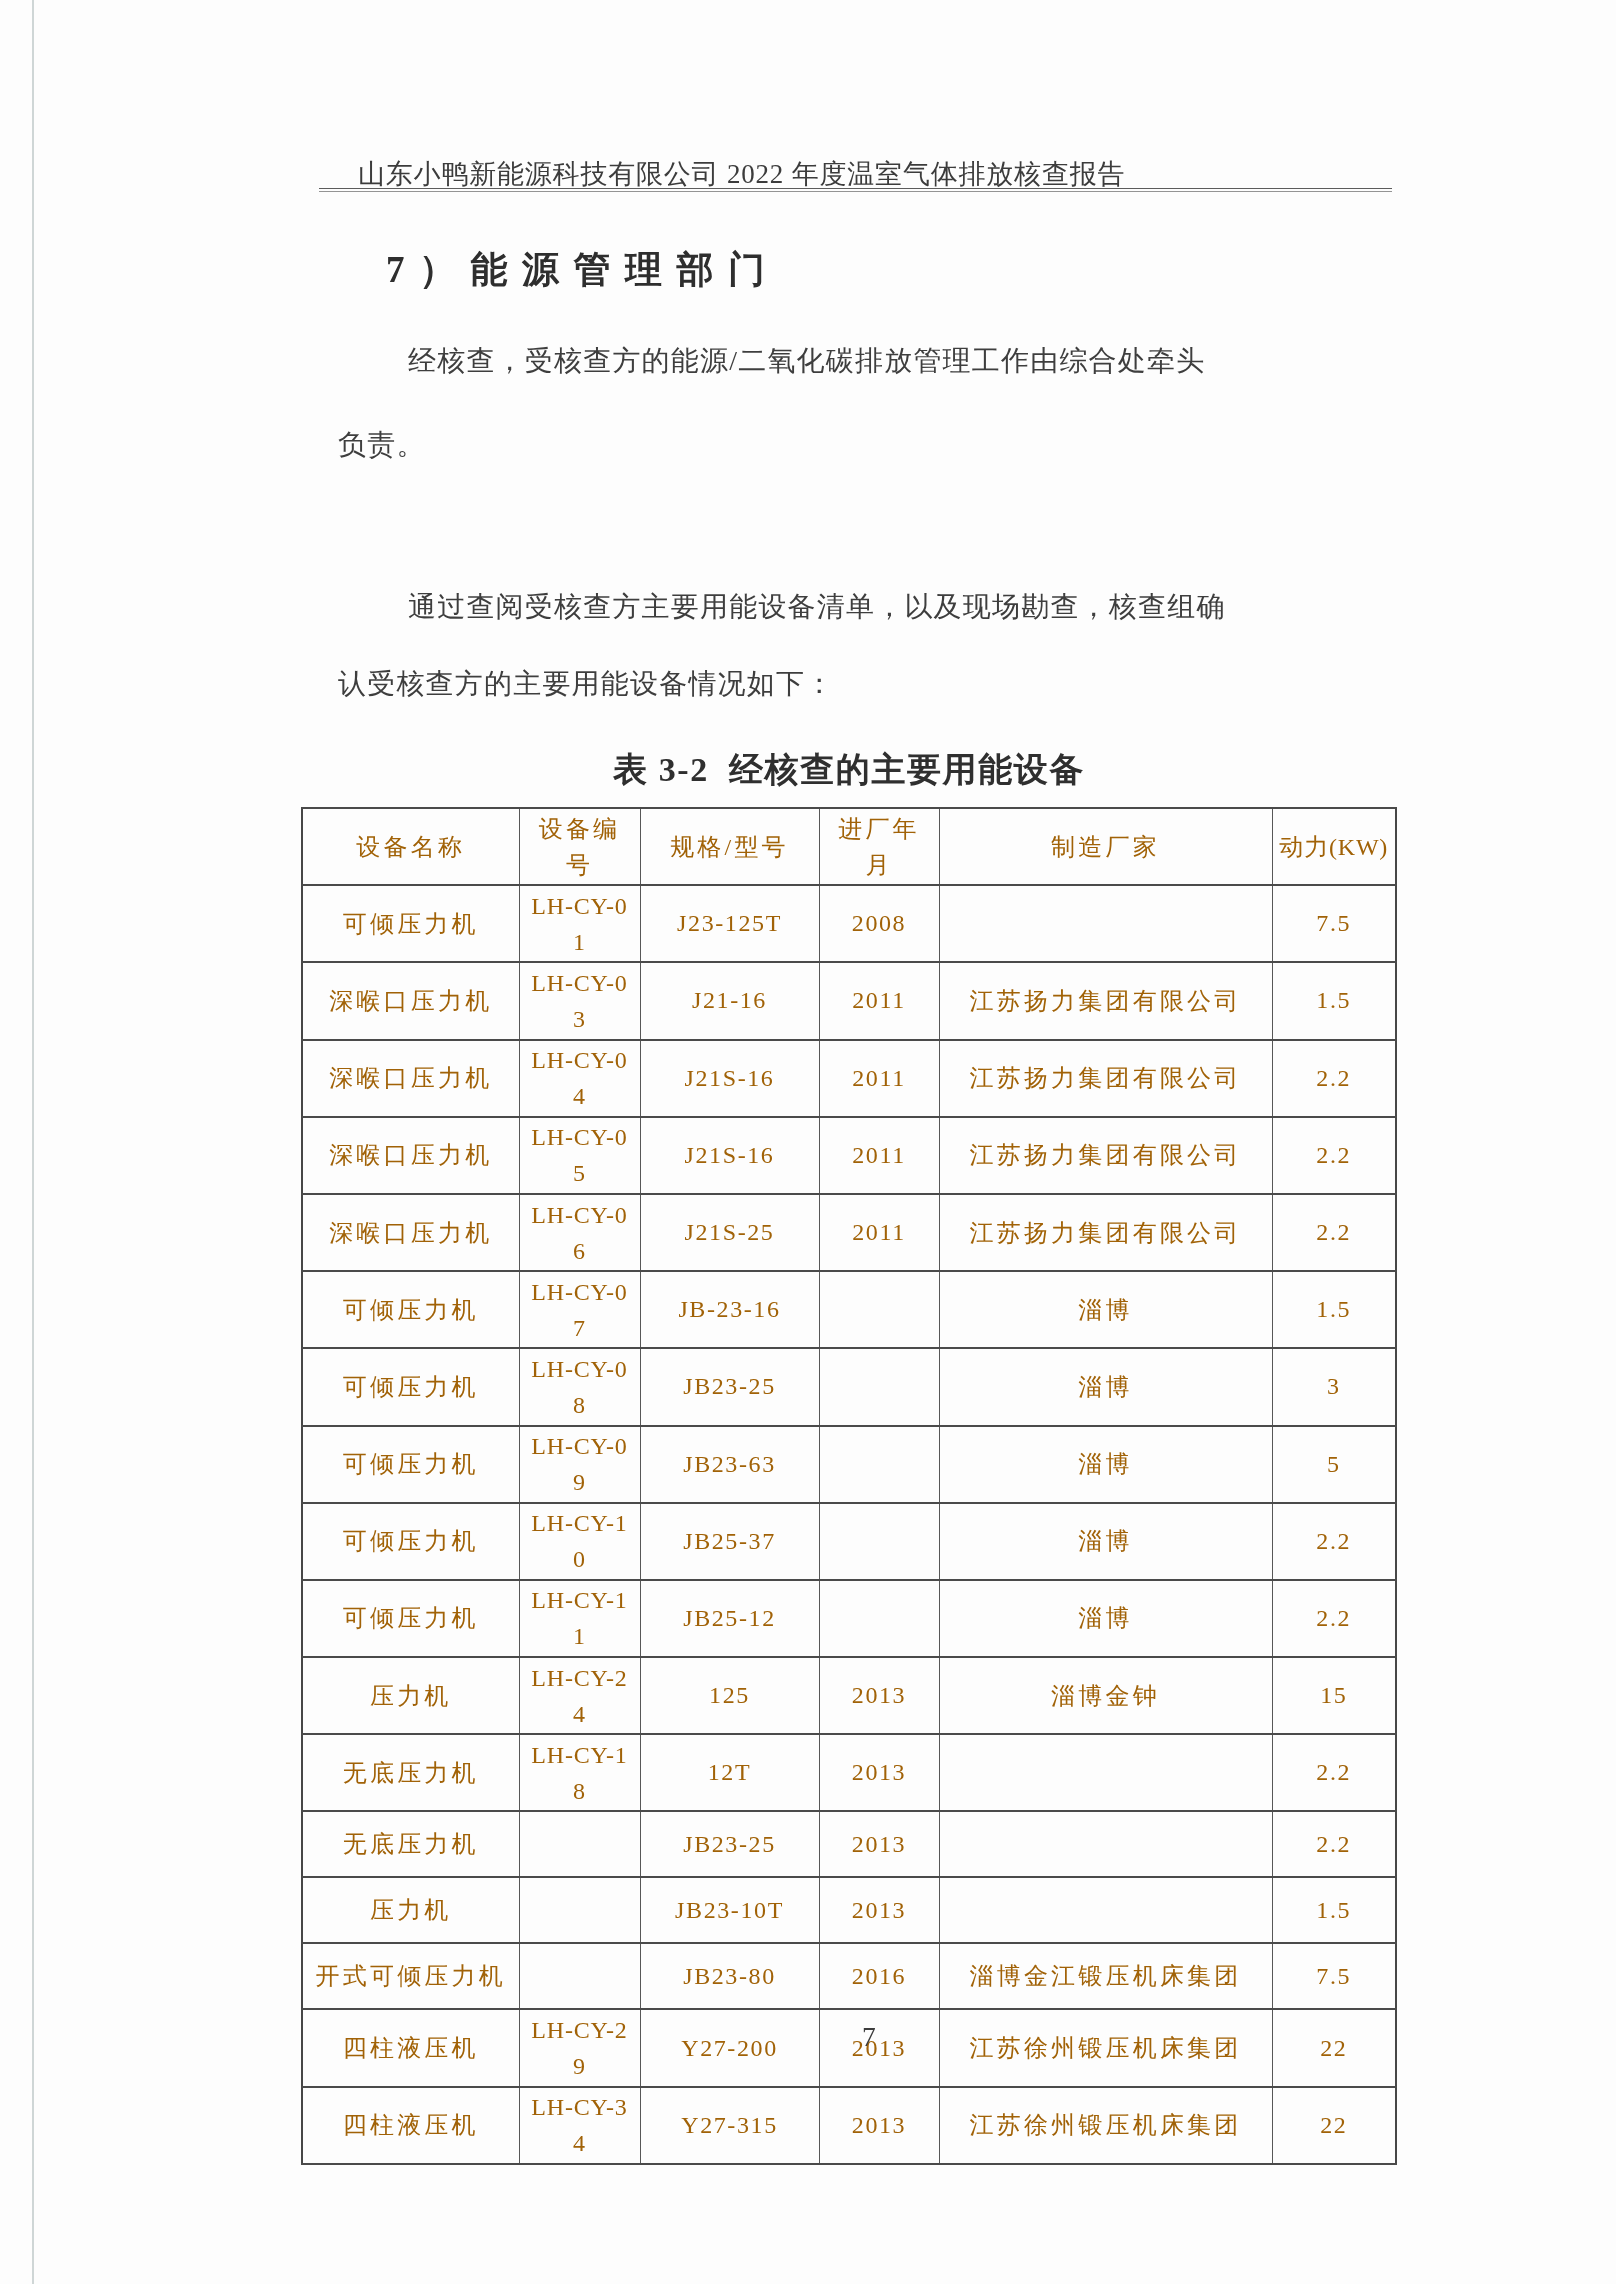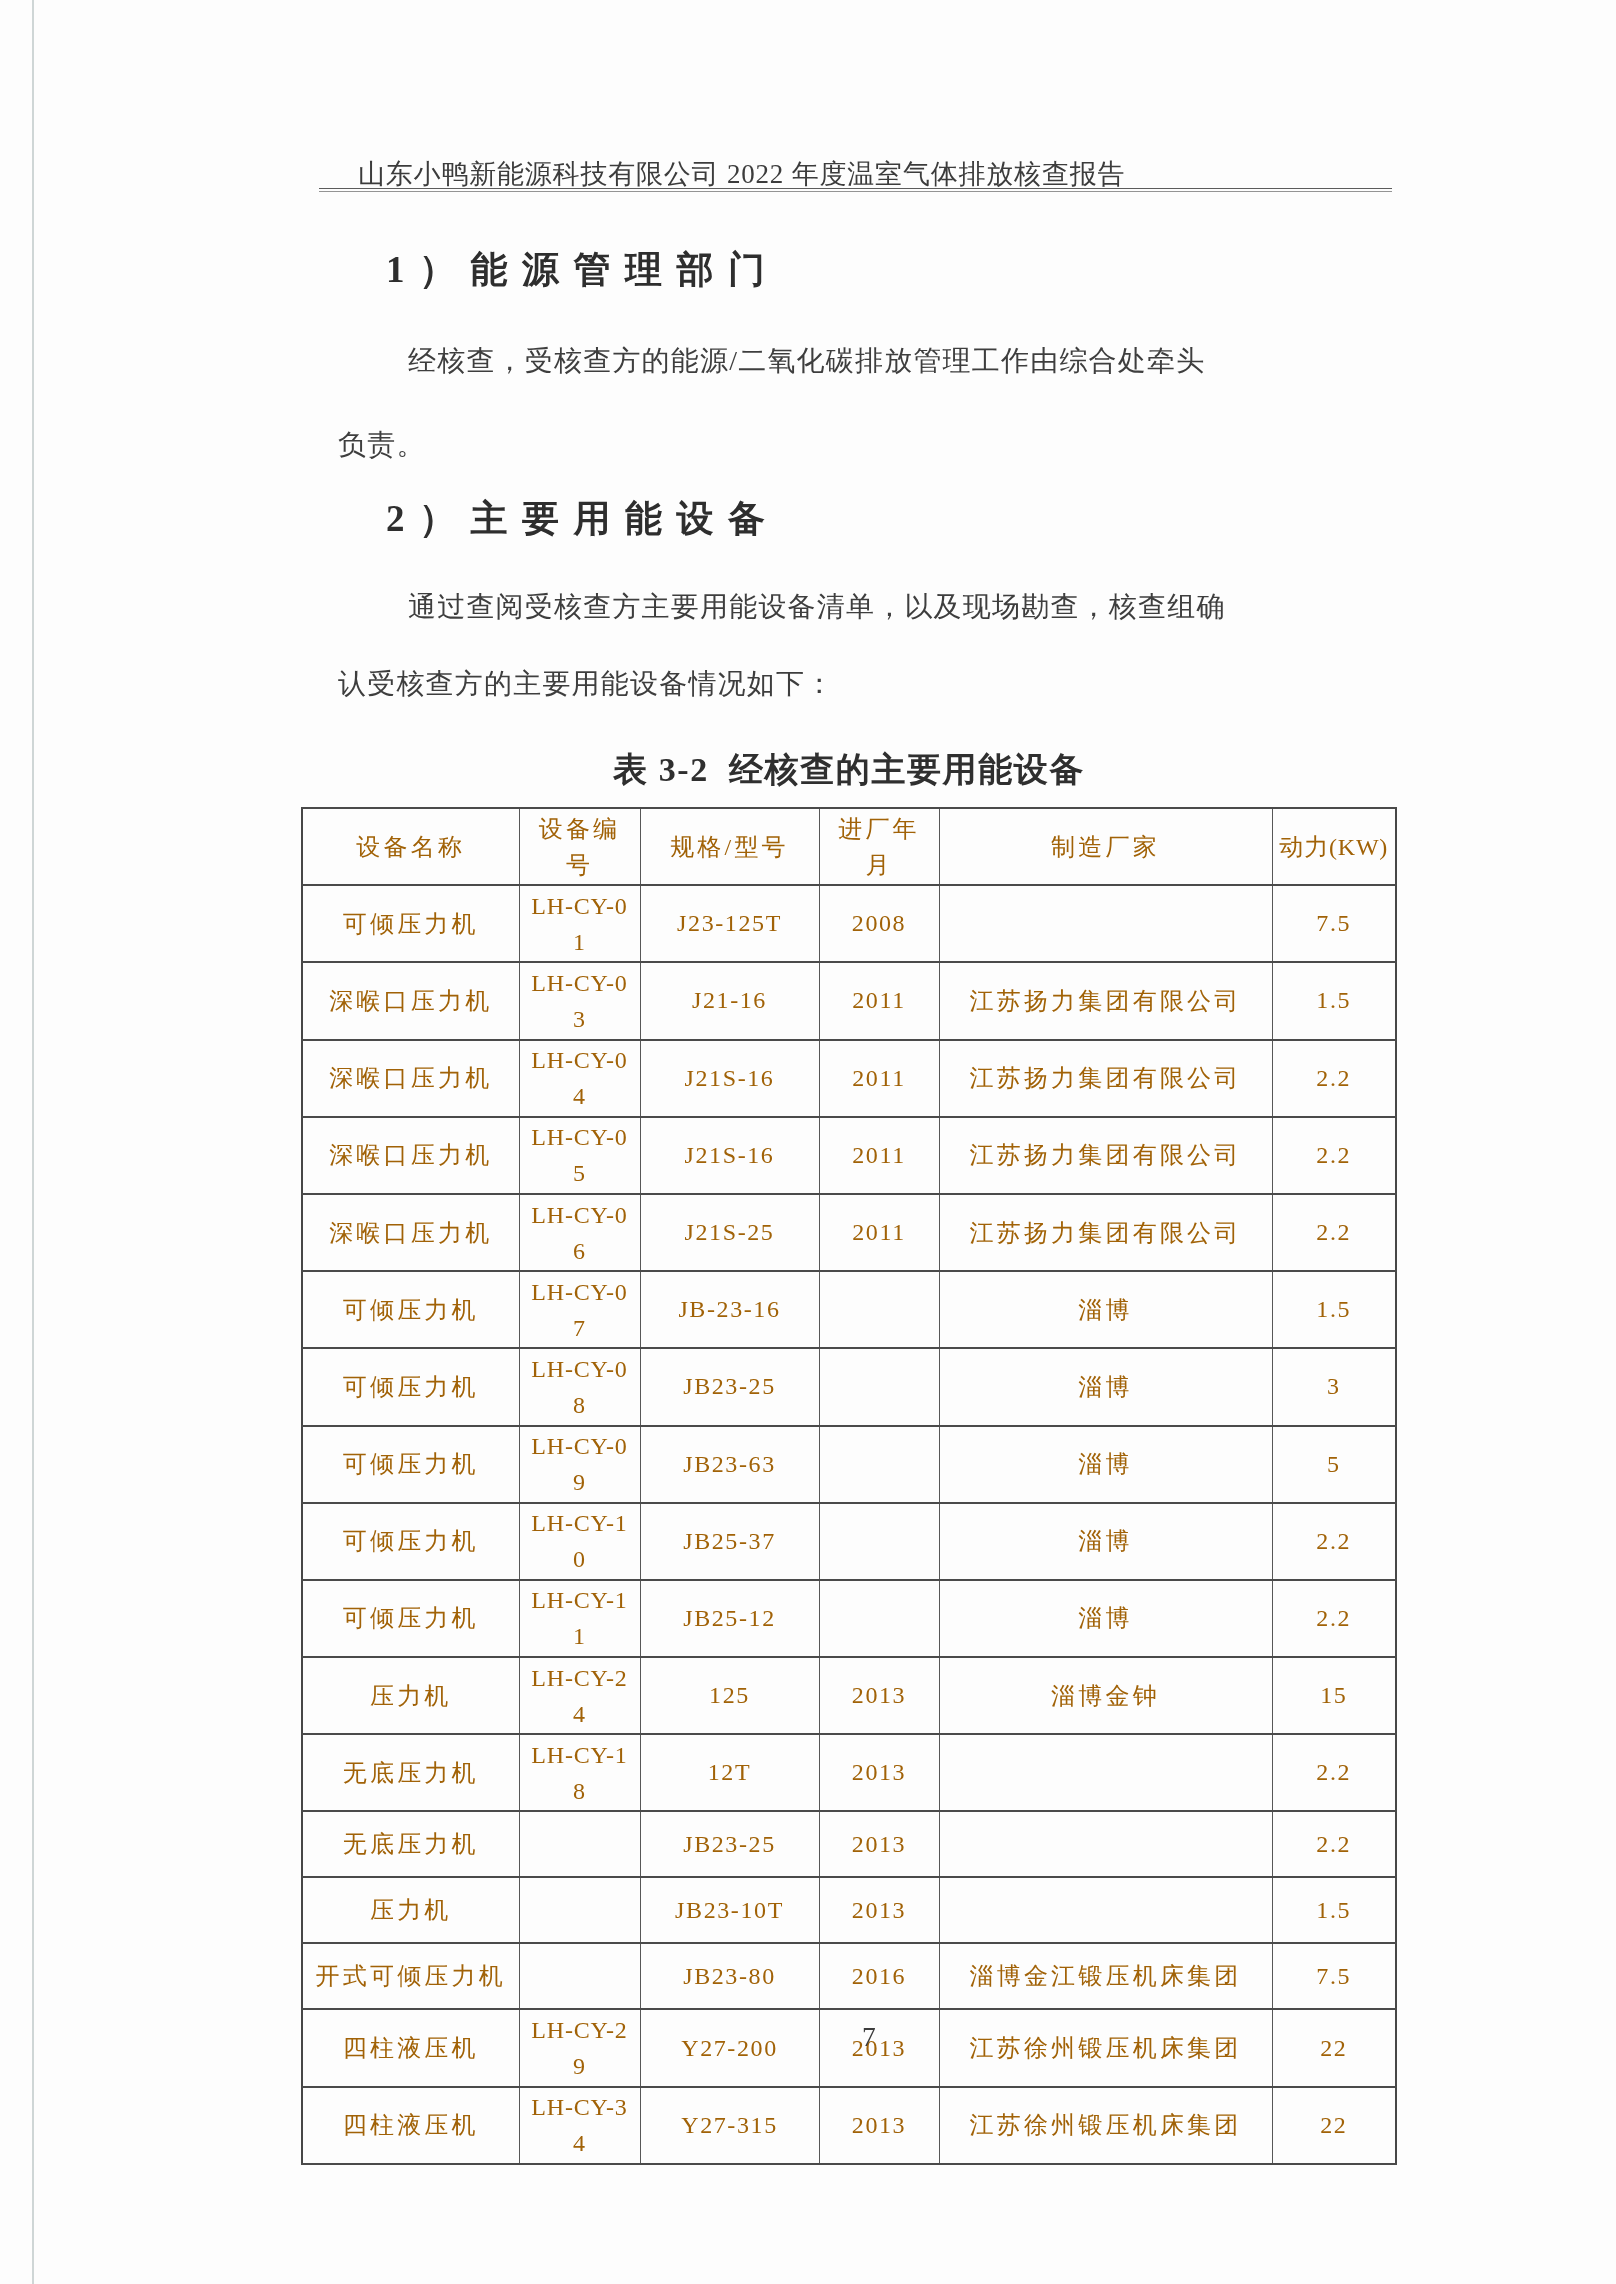--- a/index.html
+++ b/index.html
@@ -42,25 +42,24 @@
 </head>
 <body>
 
 <div class="page">
 
   <div class="scan-line"></div>
 
   <div class="doc-header">山东小鸭新能源科技有限公司 2022 年度温室气体排放核查报告</div>
   <div class="header-rule"></div>
 
-  <div class="sec-heading h1">1）能源管理部门</div>
+  <div class="sec-heading h1">7）能源管理部门</div>
   <div class="body-line indent p1l1">经核查，受核查方的能源/二氧化碳排放管理工作由综合处牵头</div>
   <div class="body-line p1l2">负责。</div>
 
-  <div class="sec-heading h2">2）主要用能设备</div>
   <div class="body-line indent p2l1">通过查阅受核查方主要用能设备清单，以及现场勘查，核查组确</div>
   <div class="body-line p2l2">认受核查方的主要用能设备情况如下：</div>
 
   <div class="table-title">表 3-2  经核查的主要用能设备</div>
 
   <table class="equip">
     <colgroup>
       <col style="width:217px">
       <col style="width:121px">
       <col style="width:179px">

